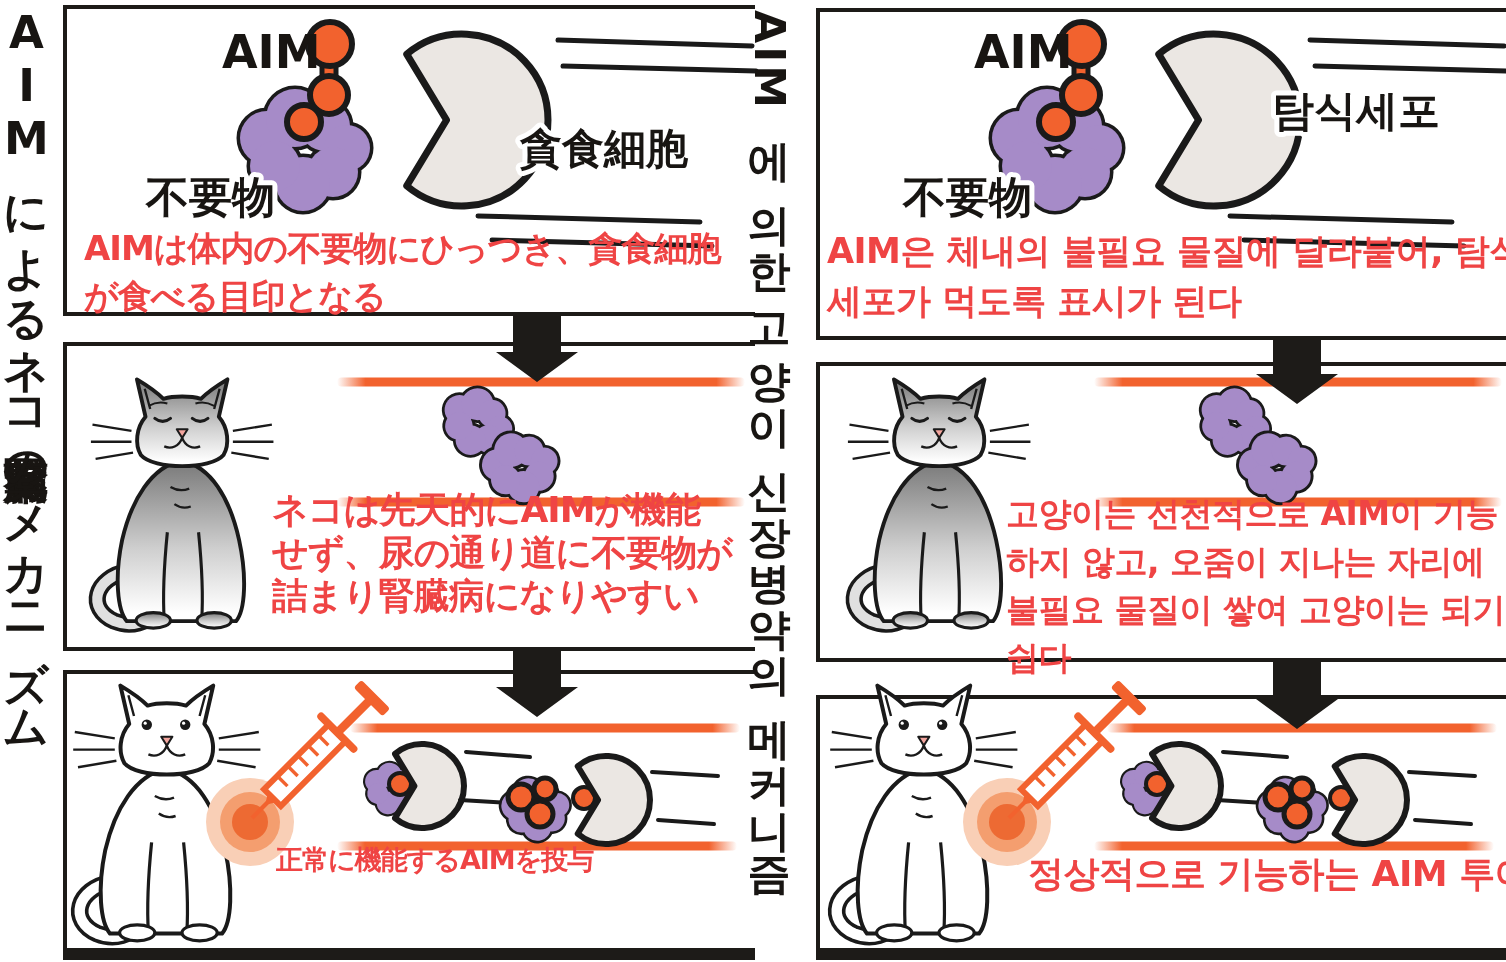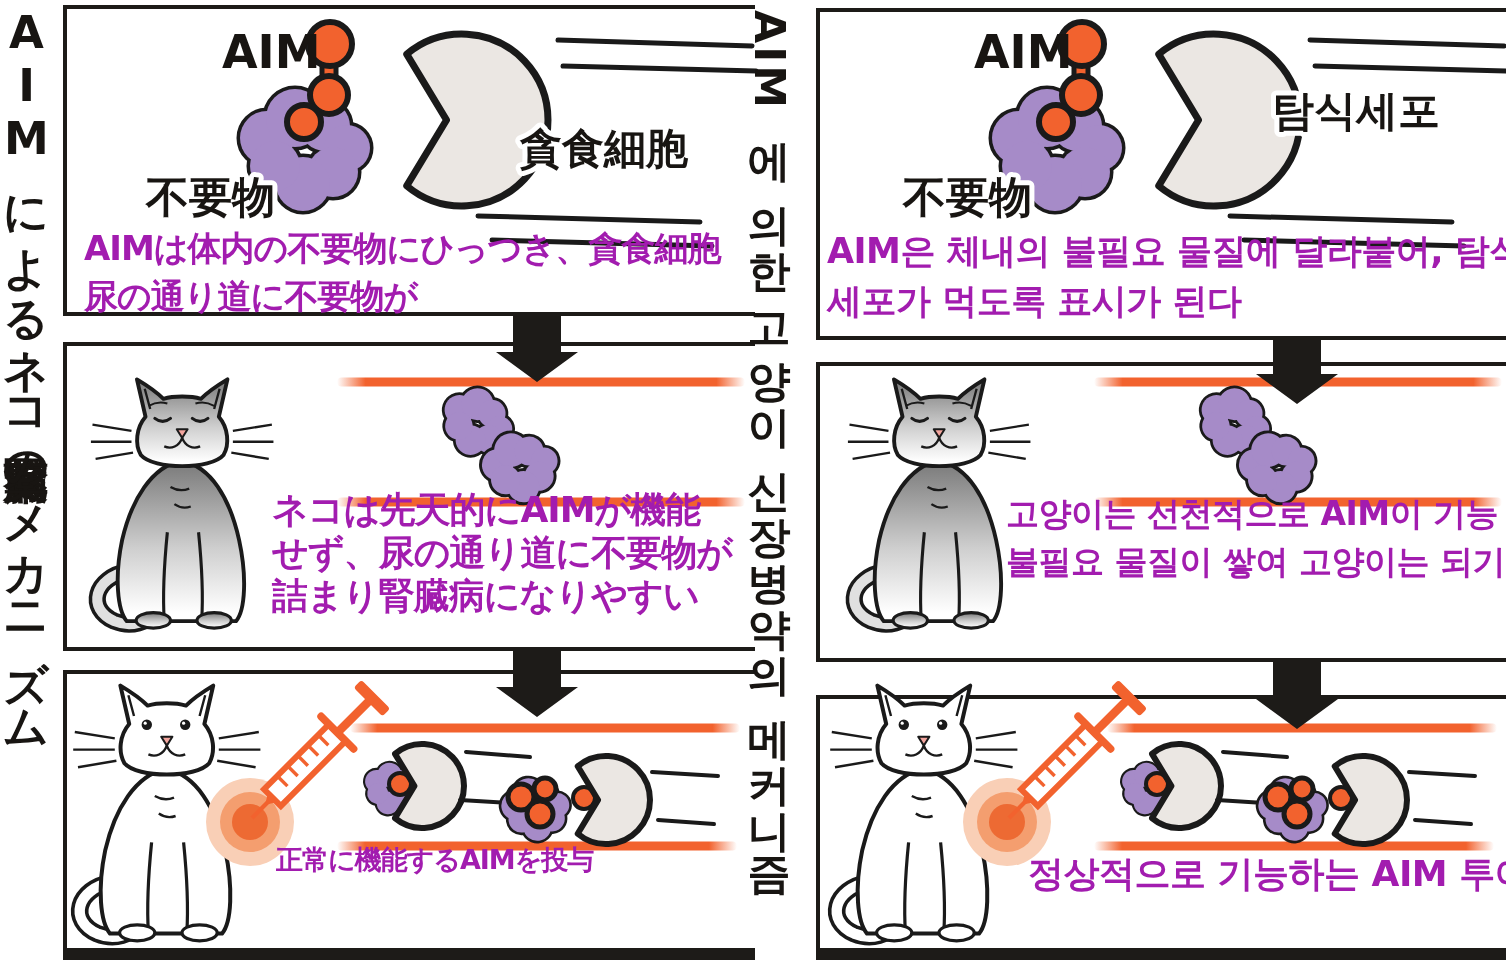--- a/index.html
+++ b/index.html
@@ -10,21 +10,21 @@
   #title-jp{left:4px;top:6px;font-size:45px;text-orientation:upright;letter-spacing:0px;}
   #title-kr{left:748px;top:10px;font-size:43px;text-orientation:mixed;letter-spacing:3px;}
   .panel{position:absolute;border:4px solid #1d1b18;border-right:none;background:transparent;box-sizing:border-box;}
   #panel-l1{left:63px;top:5px;width:692px;height:311px;}
   #panel-l2{left:63px;top:342px;width:692px;height:309px;}
   #panel-l3{left:63px;top:670px;width:692px;height:290px;border-bottom-width:12px;}
   #panel-r1{left:816px;top:8px;width:690px;height:332px;}
   #panel-r2{left:816px;top:362px;width:690px;height:300px;}
   #panel-r3{left:816px;top:695px;width:690px;height:265px;border-bottom-width:12px;}
   #art{position:absolute;left:0;top:0;pointer-events:none;}
-  .cap{position:absolute;font-weight:700;color:#a21caf;white-space:nowrap;}
+  .cap{position:absolute;font-weight:700;color:#ef4444;white-space:nowrap;}
   .cap-jp{letter-spacing:-1px;}
   .cap-kr{letter-spacing:-0.5px;}
   #cap-l1{left:84px;top:224px;font-size:34px;line-height:48px;}
   #cap-l2{left:272px;top:488px;font-size:36px;line-height:43px;}
   #cap-l3{left:276px;top:832px;font-size:27px;margin-top:10px;}
   #cap-r1{left:827px;top:226px;font-size:35px;line-height:50px;}
   #cap-r2{left:1006px;top:466px;font-size:33px;line-height:48px;margin-top:24px;}
   #cap-r3{left:1028px;top:850px;font-size:36px;}
 </style>
 </head>
@@ -395,34 +395,36 @@
       <polygon fill="#1d1b18" points="513,651 561,651 561,687 578,687 537,717 496,687 513,687"></polygon>
       <polygon fill="#1d1b18" points="1273,340 1321,340 1321,374 1338,374 1297,404 1256,374 1273,374"></polygon>
       <polygon fill="#1d1b18" points="1273,662 1321,662 1321,699 1338,699 1297,729 1256,699 1273,699"></polygon>
     </svg>
 
   <div class="vtitle" id="title-jp">AIMによるネコ腎臓病薬のメカニズム</div>
   <div class="vtitle" id="title-kr">AIM에 의한 고양이 신장병약의 메커니즘</div>
 
   <div class="cap cap-jp" id="cap-l1">
     <div>AIMは体内の不要物にひっつき、貪食細胞</div>
-    <div>尿の通り道に不要物が</div>
+    <div>が食べる目印となる</div>
   </div>
   <div class="cap cap-jp" id="cap-l2">
     <div>ネコは先天的にAIMが機能</div>
     <div>せず、尿の通り道に不要物が</div>
     <div>詰まり腎臓病になりやすい</div>
   </div>
   <div class="cap cap-jp" id="cap-l3">
     <div>正常に機能するAIMを投与</div>
   </div>
   <div class="cap cap-kr" id="cap-r1">
     <div>AIM은 체내의 불필요 물질에 달라붙어, 탐식</div>
     <div>세포가 먹도록 표시가 된다</div>
   </div>
   <div class="cap cap-kr" id="cap-r2">
     <div>고양이는 선천적으로 AIM이 기능</div>
+    <div>하지 않고, 오줌이 지나는 자리에</div>
     <div>불필요 물질이 쌓여 고양이는 되기</div>
+    <div>쉽다</div>
   </div>
   <div class="cap cap-kr" id="cap-r3">
     <div>정상적으로 기능하는 AIM 투여</div>
   </div>
 </div>
 
 </body></html>

